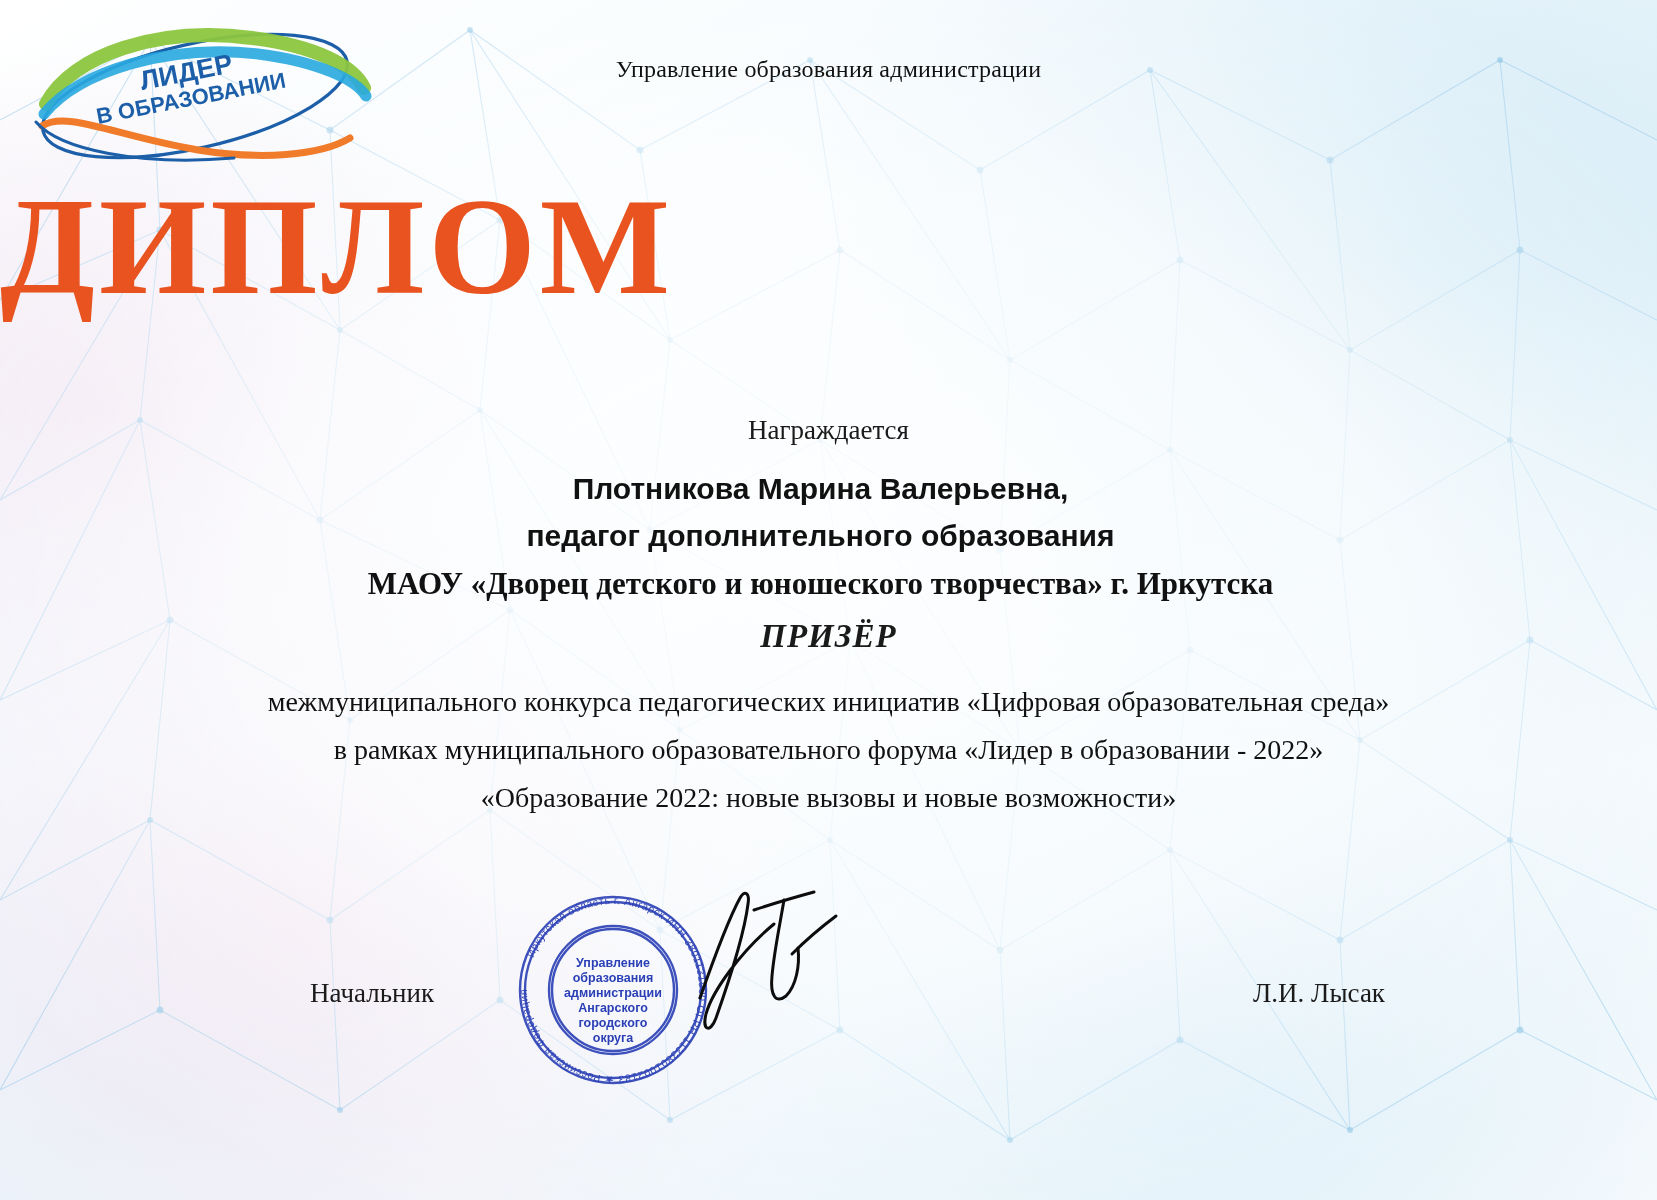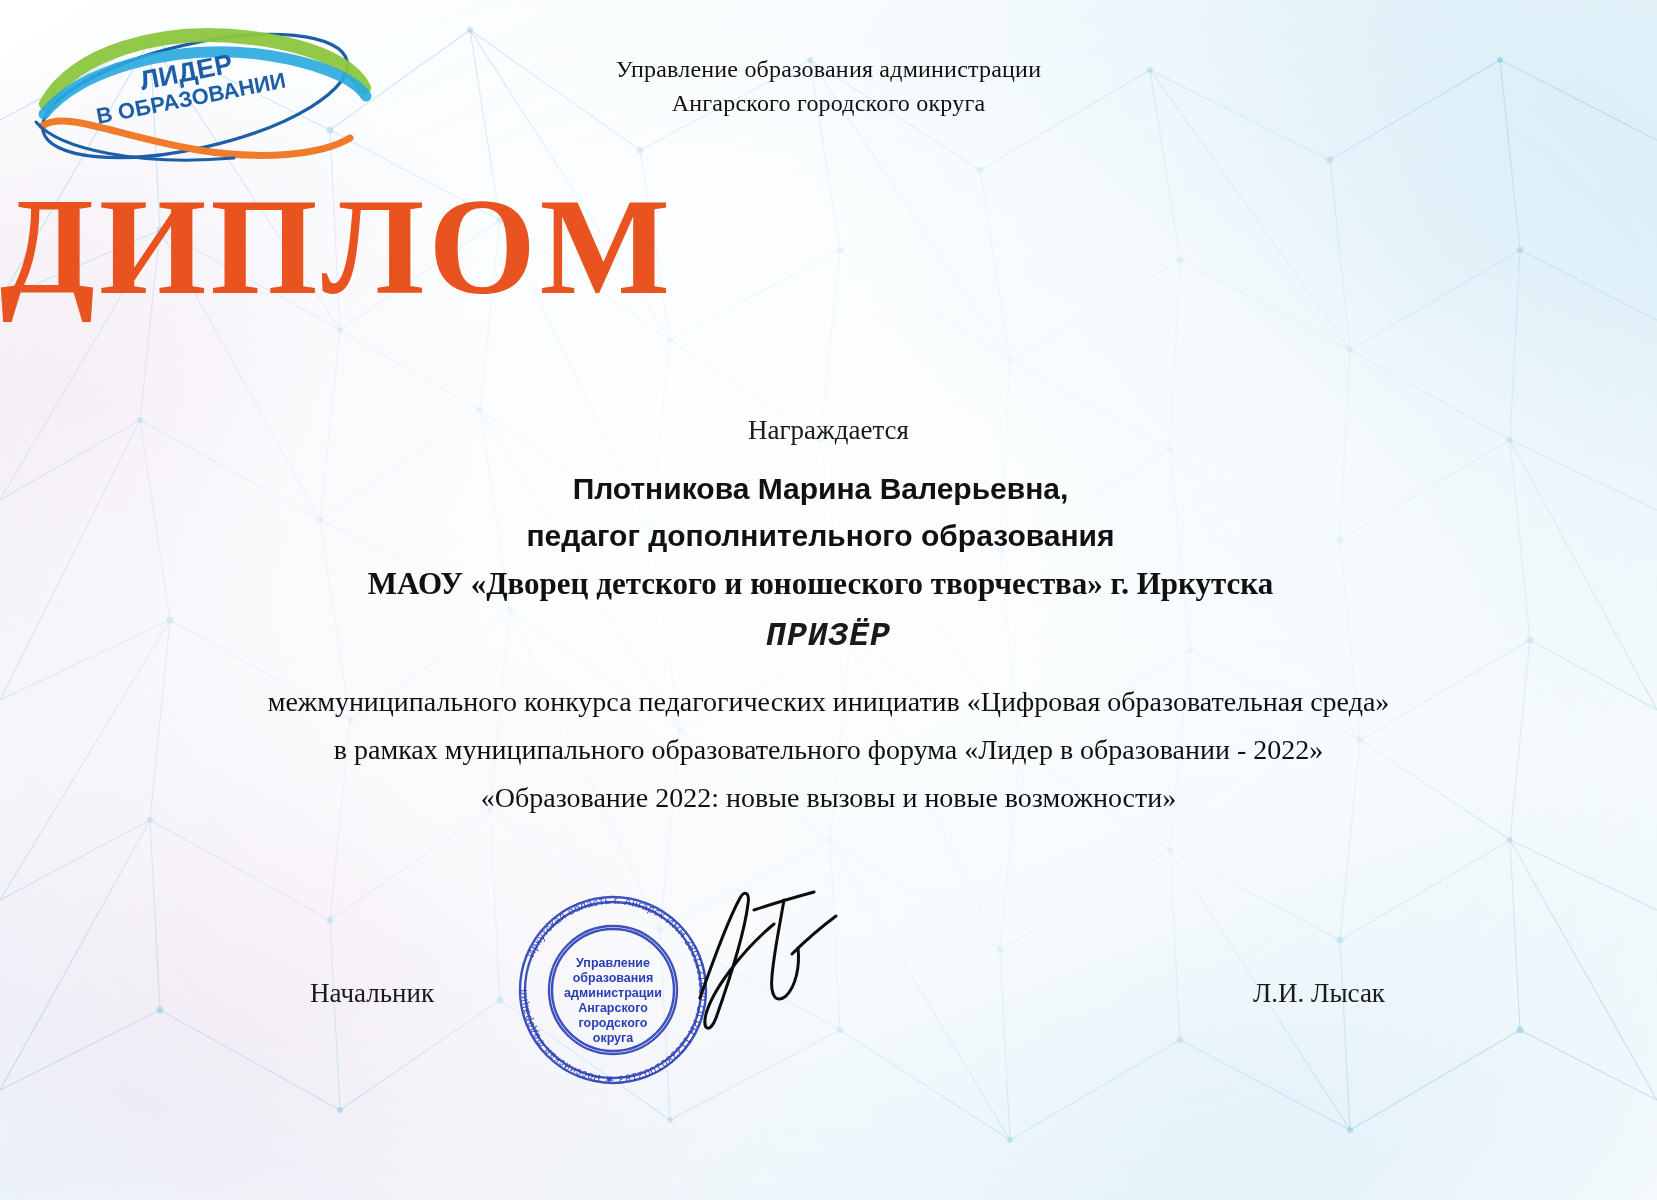--- a/index.html
+++ b/index.html
@@ -106,21 +106,21 @@
   }
   .recipient .line.serif {
     font-family: "Liberation Serif", serif;
     font-size: 31px;
   }
   .prize {
     position: absolute;
     left: 0; right: 0;
     top: 618px;
     text-align: center;
-    font-family: Liberation Mono, monospace;
+    font-family: Liberation Serif, serif;
     font-weight: bold;
     font-style: italic;
     font-size: 33px;
     letter-spacing: 1px;
   }
   .competition {
     position: absolute;
     left: 0; right: 0;
     top: 678px;
     text-align: center;
@@ -280,21 +280,20 @@
         </g>
         <g font-family="Liberation Sans, sans-serif" font-weight="bold" fill="#1c5fa8">
           <text x="122" y="72" font-size="27" transform="rotate(-11 122 72)">ЛИДЕР</text>
           <text x="78" y="106" font-size="22" transform="rotate(-11 78 106)">В ОБРАЗОВАНИИ</text>
         </g>
       </svg>
     </div>
 
     <div class="org-header">
       <div>Управление образования администрации</div>
-      <div>Ангарского городского округа</div>
     </div>
 
     <div class="title">ДИПЛОМ</div>
 
     <div class="awarded-label">Награждается</div>
 
     <div class="recipient">
       <div class="line">Плотникова Марина Валерьевна,</div>
       <div class="line">педагог дополнительного образования</div>
       <div class="line serif">МАОУ «Дворец детского и юношеского творчества» г. Иркутска</div>

